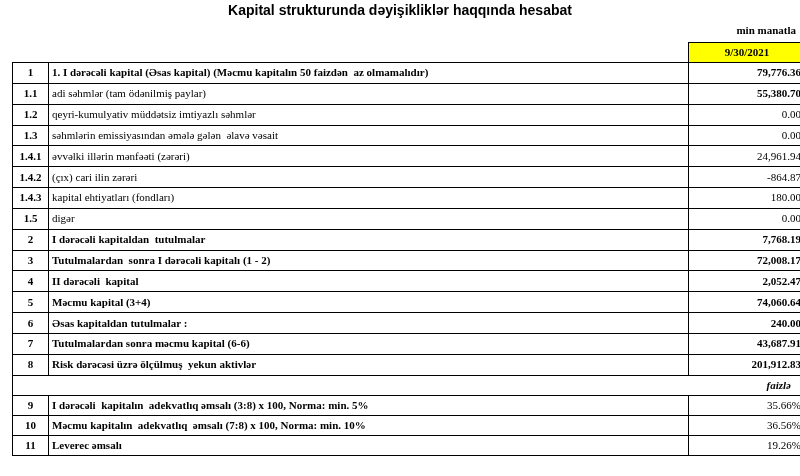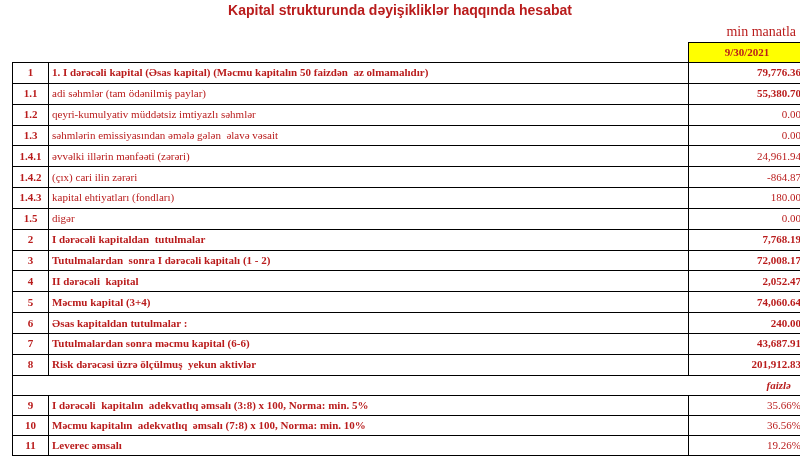--- a/index.html
+++ b/index.html
@@ -2,36 +2,36 @@
 <html><head>
 <meta charset="utf-8">
 <style>
   html, body { margin: 0; padding: 0; background: #ffffff; }
   .page {
     position: relative;
     width: 800px;
     height: 476px;
     background: #ffffff;
     font-family: "Liberation Serif", serif;
-    color: #b91c1c;
+    color: #000000;
     overflow: hidden;
   }
   .title {
     position: absolute;
     top: 2px; left: 0; right: 0;
     text-align: center;
     font-family: "Liberation Sans", sans-serif;
     font-weight: bold;
     font-size: 14px;
   }
   .unit {
     position: absolute;
     top: 24px; right: 4px;
-    font-weight: normal;
-    font-size: 14px;
+    font-weight: bold;
+    font-size: 11px;
   }
   table.report {
     position: absolute;
     top: 42px; left: 12px;
     border-collapse: collapse;
     table-layout: fixed;
     width: 793px;
     font-size: 11px;
   }
   col.c1 { width: 36px; }

